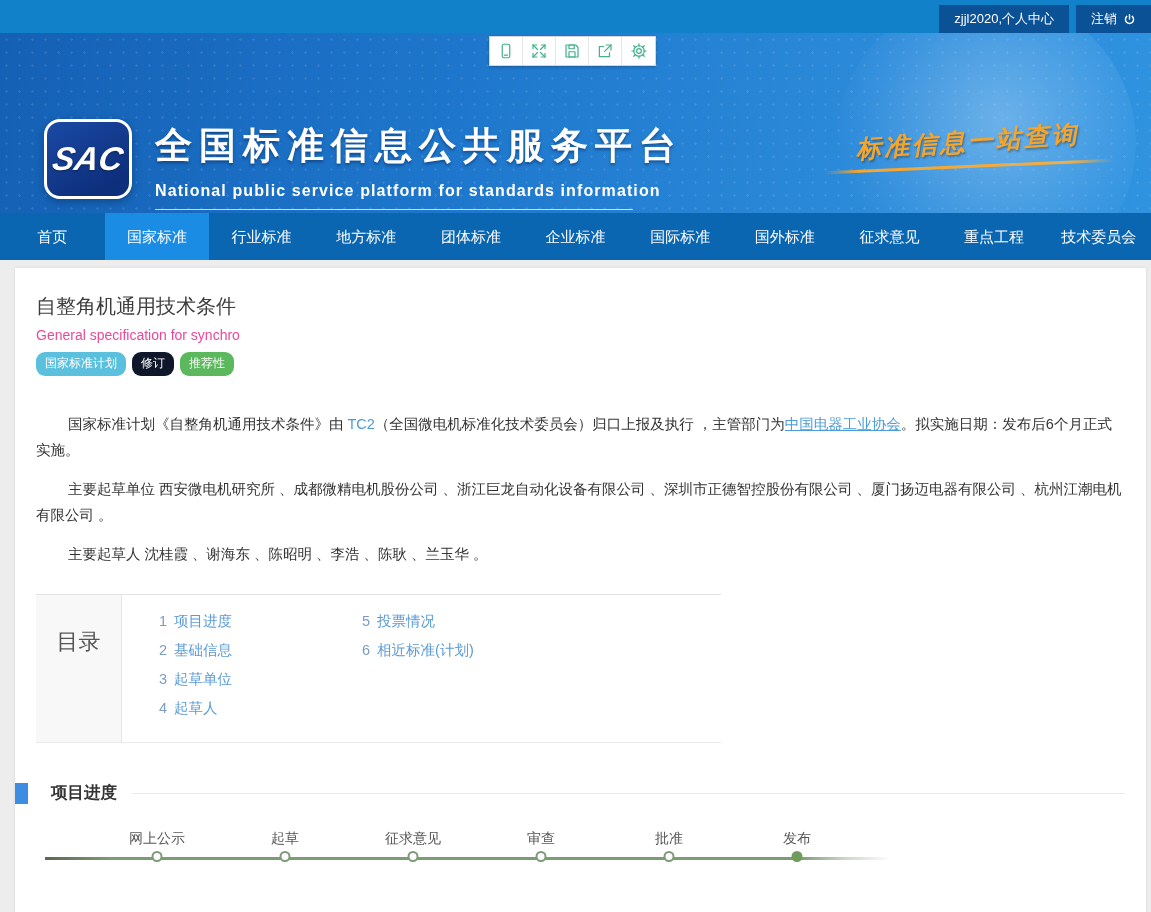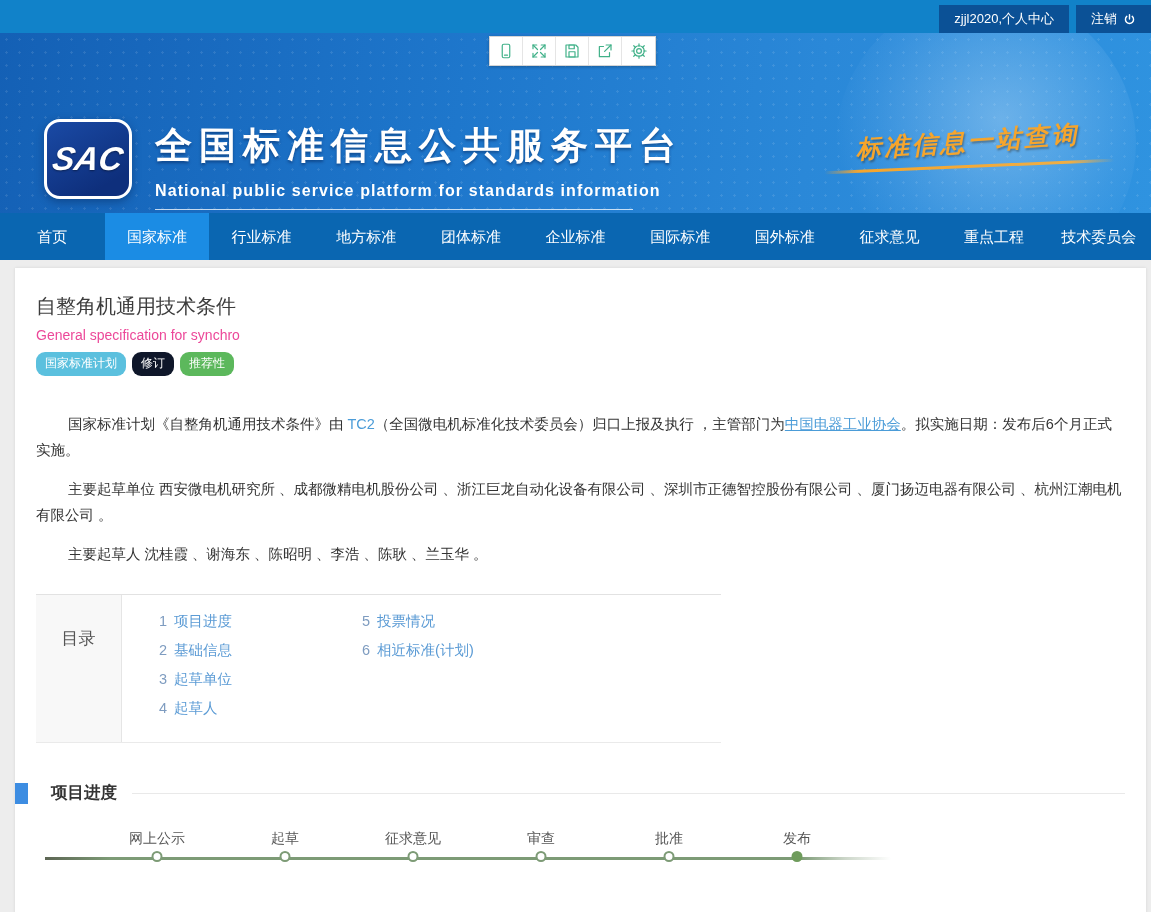--- a/index.html
+++ b/index.html
@@ -72,21 +72,21 @@
   .tag-rev  { background:#0f172a; }
   .tag-rec  { background:#5cb85c; }
 
   .paras { margin-top:35px; font-size:14.5px; color:#333; }
   .paras p { text-indent:2.2em; line-height:1.8; margin-bottom:13px; }
   .inline-link { color:#4b9cd8; text-decoration:none; cursor:pointer; }
   .inline-link.u { text-decoration:underline; }
 
   .toc { margin-top:27px; width:685px; border-top:1px solid #e2e2e2; border-bottom:1px solid #eaeaea; display:flex; }
   .toc-label { width:86px; background:#f8f8f8; border-right:1px solid #e5e5e5;
-    display:flex; justify-content:center; padding-top:32px; font-size:17px; color:#555; }
+    display:flex; justify-content:center; padding-top:32px; font-size:22px; color:#555; }
   .toc-cols { display:flex; flex:1; padding:17px 0 14px 37px; }
   .toc-col { width:203px; }
   .toc-item { margin-bottom:11px; font-size:14.5px; line-height:18px; cursor:pointer; }
   .toc-num { color:#7e9cc0; margin-right:7px; }
   .toc-link { color:#5b9bd5; }
 
   .section-header { display:flex; align-items:center; margin-left:-21px; margin-right:0; }
   .section-header.progress { margin-top:39px; }
   .section-marker { width:13px; height:21px; background:#3d8de2; }
   .section-title { font-size:16.5px; font-weight:bold; color:#333; margin-left:23px; white-space:nowrap; }

